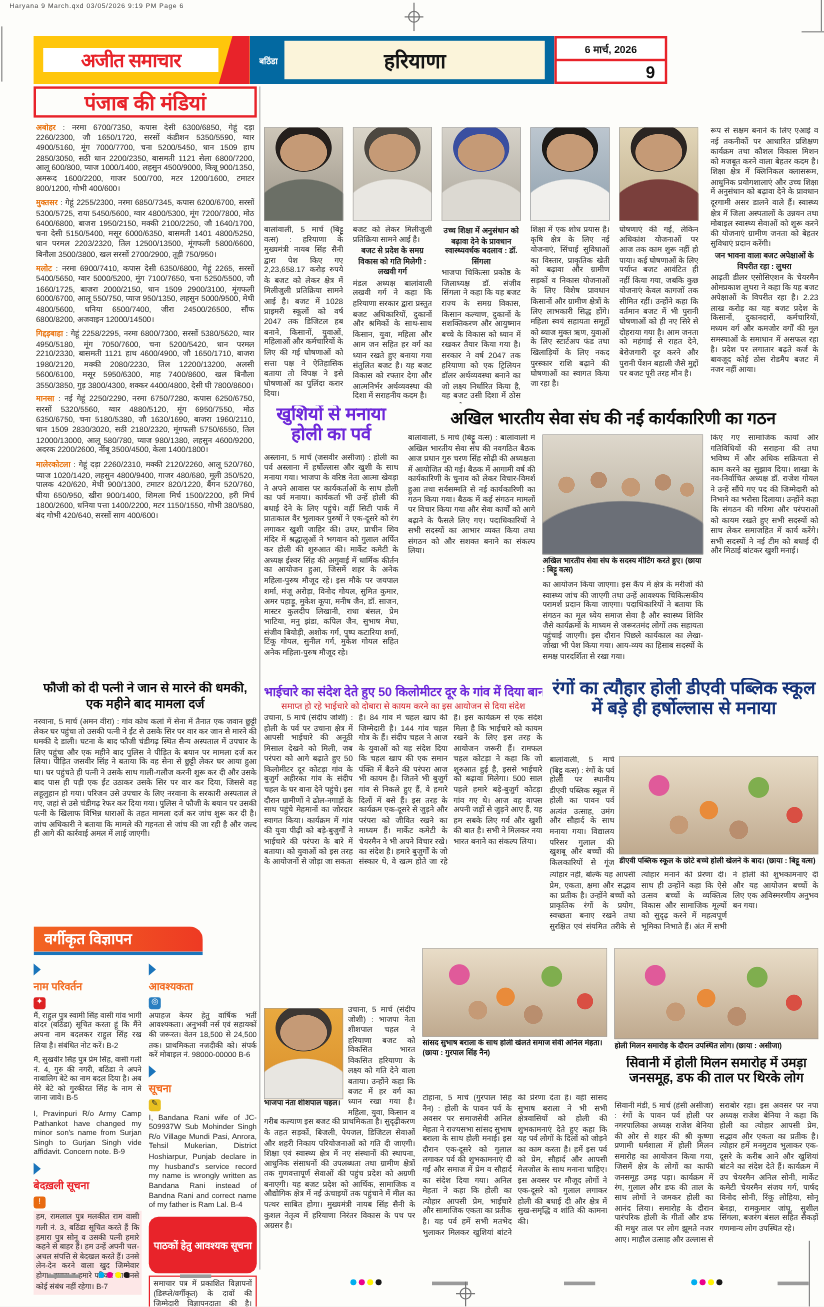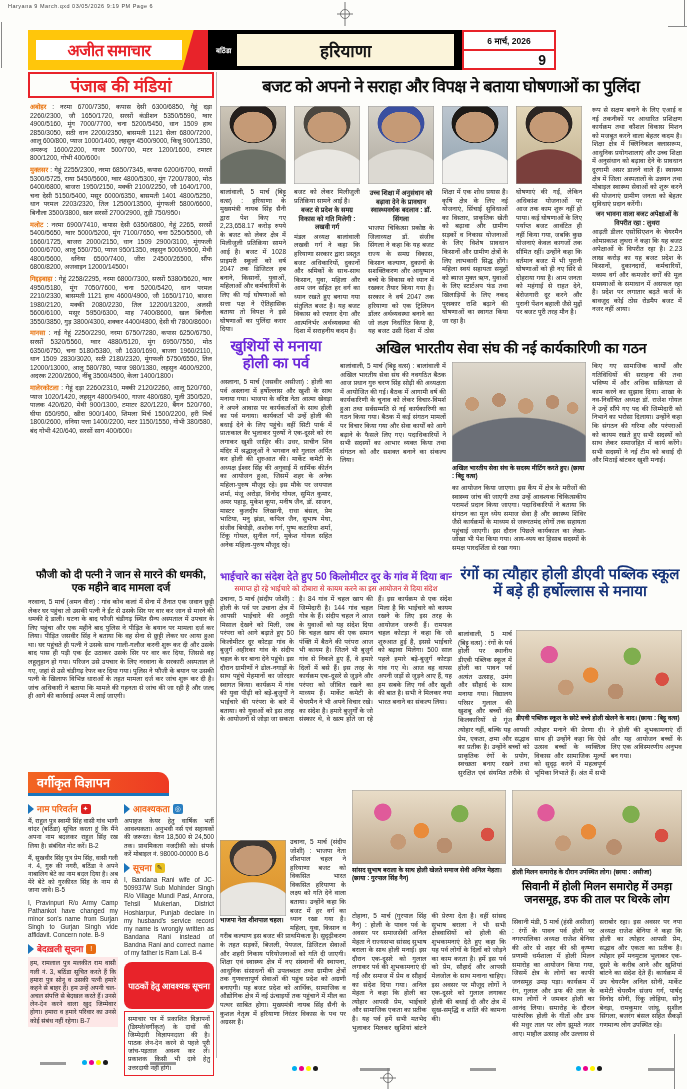--- a/index.html
+++ b/index.html
@@ -11,42 +11,42 @@
   .hl{font-weight:800;text-align:center;color:#0d0d0d;overflow:hidden;}
   .blue{color:#6d28d9;} .navy{color:#15337a;} .redtx{color:#cf1b22;}
   
   .masthead{left:28px;top:30px;width:528px;height:40px;display:flex;}
   .brand{position:relative;width:180px;background:#ffc60b;overflow:hidden;}
   .brand-stripe{position:absolute;left:8px;right:26px;top:10px;height:20px;background:#fff;}
   .brand-name{position:absolute;left:8px;right:26px;top:9px;text-align:center;font-size:16px;
               font-weight:800;color:#e8232a;letter-spacing:-0.5px;white-space:nowrap;}
   .brand-wedge{position:absolute;right:-14px;top:0;bottom:0;width:34px;background:#e8232a;transform:skewX(-16deg);}
   .brand-edition{position:absolute;right:2px;top:15px;font-size:7px;font-weight:bold;color:#fff;z-index:2;}
-  .mid-band{flex:1;background:#000000;display:flex;align-items:stretch;padding:0 8px;}
+  .mid-band{flex:1;background:#0369a1;display:flex;align-items:stretch;padding:0 8px;}
   .section-box{flex:1;background:#fbf4da;margin:4px 0;display:flex;align-items:center;justify-content:center;
                font-size:17px;font-weight:800;color:#161616;}
   .date-box{width:90px;background:#e8232a;display:flex;flex-direction:column;padding:2px;gap:2px;}
   .date-cell{flex:1;background:#fff;display:flex;align-items:center;justify-content:center;
              font-size:8.5px;font-weight:800;color:#111;}
   .page-cell{flex:1;background:#fff;display:flex;align-items:center;justify-content:flex-end;
              padding-right:8px;font-size:14px;font-weight:800;color:#111;}
   
   .mandi-title{left:28px;top:72px;width:186px;height:26px;border:2.5px solid #e8232a;box-sizing:border-box;
                display:flex;align-items:center;justify-content:center;font-size:17px;font-weight:800;color:#e8232a;}
   .mandi-text{left:30px;top:103px;width:182px;height:460px;}
   .mandi-text p{margin:0 0 3px 0;}
   .lead{color:#e8720c;font-weight:bold;}
   .vrule{width:1px;background:#b7b7b7;}
   .fauji-hl{left:28px;top:568px;width:186px;font-size:10.5px;line-height:1.25;}
   .fauji-body{left:28px;top:598px;width:186px;height:170px;}
   
   .cls-head{left:28px;top:772px;width:132px;height:21px;background:linear-gradient(90deg,#f26522,#ee3a23);
             color:#fff;font-size:12.5px;font-weight:800;display:flex;align-items:center;padding-left:9px;
             border-bottom:3px solid #1b75bb;border-top-right-radius:11px;}
-  .cat-head{display:flex;align-items:center;gap:3px;margin:3px 0 2px 0;}
+  .cat-head{display:flex;align-items:flex-start;gap:3px;margin:3px 0 2px 0;flex-direction:column;}
   .cat-arrow{width:0;height:0;border-left:6px solid #1b75bb;border-top:5px solid transparent;border-bottom:5px solid transparent;}
   .cat-label{font-size:8.8px;font-weight:800;color:#f26a1f;white-space:nowrap;}
   .cat-label.red{color:#e8232a;}
   .cat-icon{width:10px;height:10px;border-radius:2px;font-size:7px;line-height:10px;text-align:center;color:#fff;}
   .cls-col{position:absolute;top:800px;width:90px;}
   .ad{font-size:6.3px;line-height:1.3;text-align:justify;color:#222;overflow:hidden;margin-bottom:4px;}
   .ad.pink{background:#fde7e7;padding:2px;}
   .readers-head{background:#e8232a;color:#fff;text-align:center;font-size:8.3px;font-weight:800;
                 border-radius:8px;padding:18px 0;margin:3px 0 2px 0;}
   .readers-box{border:1px solid #e8232a;padding:3px;}
@@ -186,21 +186,20 @@
     <div class="cat-head">
       <span class="cat-arrow"></span>
       <span class="cat-label">सूचना</span>
       <span class="cat-icon" style="background:#e8c020;color:#333;">✎</span>
     </div>
     <div class="ad">I, Bandana Rani wife of JC-509937W Sub Mohinder Singh R/o Village Mundi Pasi, Anrora, Tehsil Mukerian, District Hoshiarpur, Punjab declare in my husband's service record my name is wrongly written as Bandana Rani instead of Bandna Rani and correct name of my father is Ram Lal.  B-4</div>
     <div class="readers-head">पाठकों हेतु आवश्यक सूचना</div>
     <div class="readers-box ad">समाचार पत्र में प्रकाशित विज्ञापनों (डिस्प्ले/वर्गीकृत) के दावों की जिम्मेदारी विज्ञापनदाता की है। पाठक लेन-देन करने से पहले पूरी जांच-पड़ताल अवश्य कर लें। प्रकाशक किसी भी दावे हेतु उत्तरदायी नहीं होंगे।</div>
   </div>
 
-  <div class="abs hl main-hl">बजट को अपनो ने सराहा और विपक्ष ने बताया घोषणाओं का पुलिंदा</div>
 
   <div class="photo ph-portrait" style="left:220px;top:106px;width:66px;height:78px;--torso:#6b6f66;--bg1:#cdc6b8;--bg2:#9b9488;--hair:#241f1c;"></div>
   <div class="photo ph-portrait" style="left:294px;top:106px;width:66px;height:78px;--torso:#e9e7e2;--bg1:#d9d4c8;--bg2:#b3ada0;--hair:#4c4740;"></div>
   <div class="photo ph-portrait" style="left:368px;top:106px;width:66px;height:78px;--torso:#dcd9d2;--bg1:#d6d2c9;--bg2:#aca79c;--hair:#3a4fa0;"></div>
   <div class="photo ph-portrait" style="left:442px;top:106px;width:66px;height:78px;--torso:#f0efec;--bg1:#bcc6cf;--bg2:#8fa0ad;--hair:#1d1a17;"></div>
   <div class="photo ph-portrait" style="left:516px;top:106px;width:66px;height:78px;--torso:#7a3f3c;--bg1:#e2d6b8;--bg2:#bfae8d;--hair:#2b2522;"></div>
 
   <div class="bud-col jt" style="left:220px;">बालांवाली, 5 मार्च (बिट्टू वत्स) : हरियाणा के मुख्यमंत्री नायब सिंह सैनी द्वारा पेश किए गए 2,23,658.17 करोड़ रुपये के बजट को लेकर क्षेत्र में मिलीजुली प्रतिक्रिया सामने आई है। बजट में 1028 प्राइमरी स्कूलों को वर्ष 2047 तक डिजिटल हब बनाने, किसानों, युवाओं, महिलाओं और कर्मचारियों के लिए की गई घोषणाओं को सत्ता पक्ष ने ऐतिहासिक बताया तो विपक्ष ने इसे घोषणाओं का पुलिंदा करार दिया।</div>
   <div class="bud-col jt" style="left:294px;">
     <span>बजट को लेकर मिलीजुली प्रतिक्रिया सामने आई है।</span>

